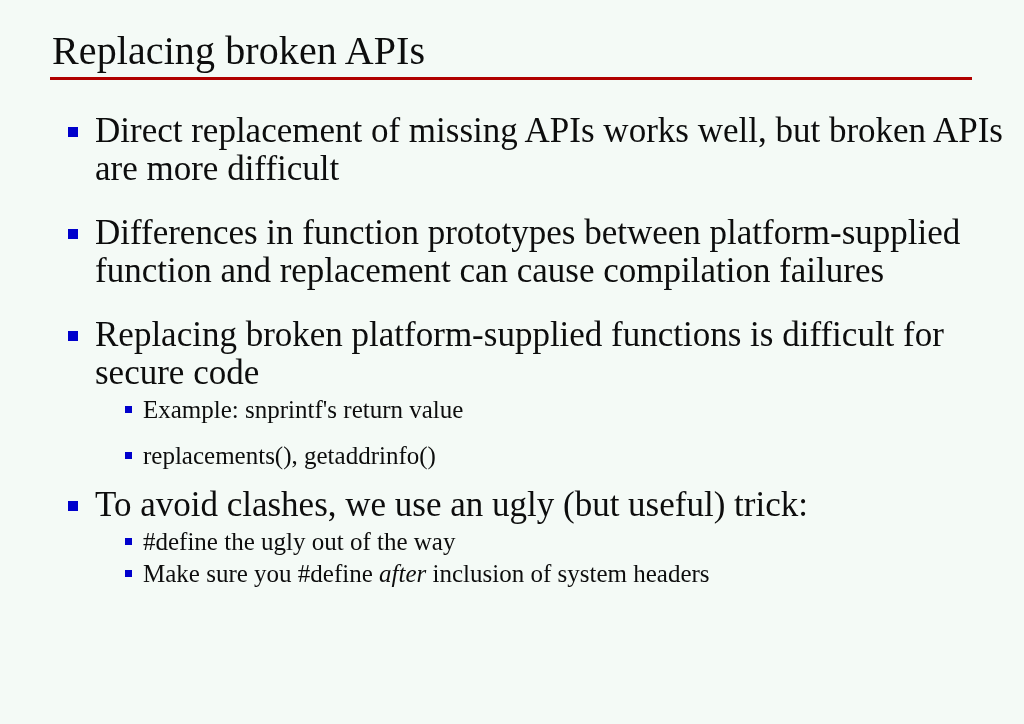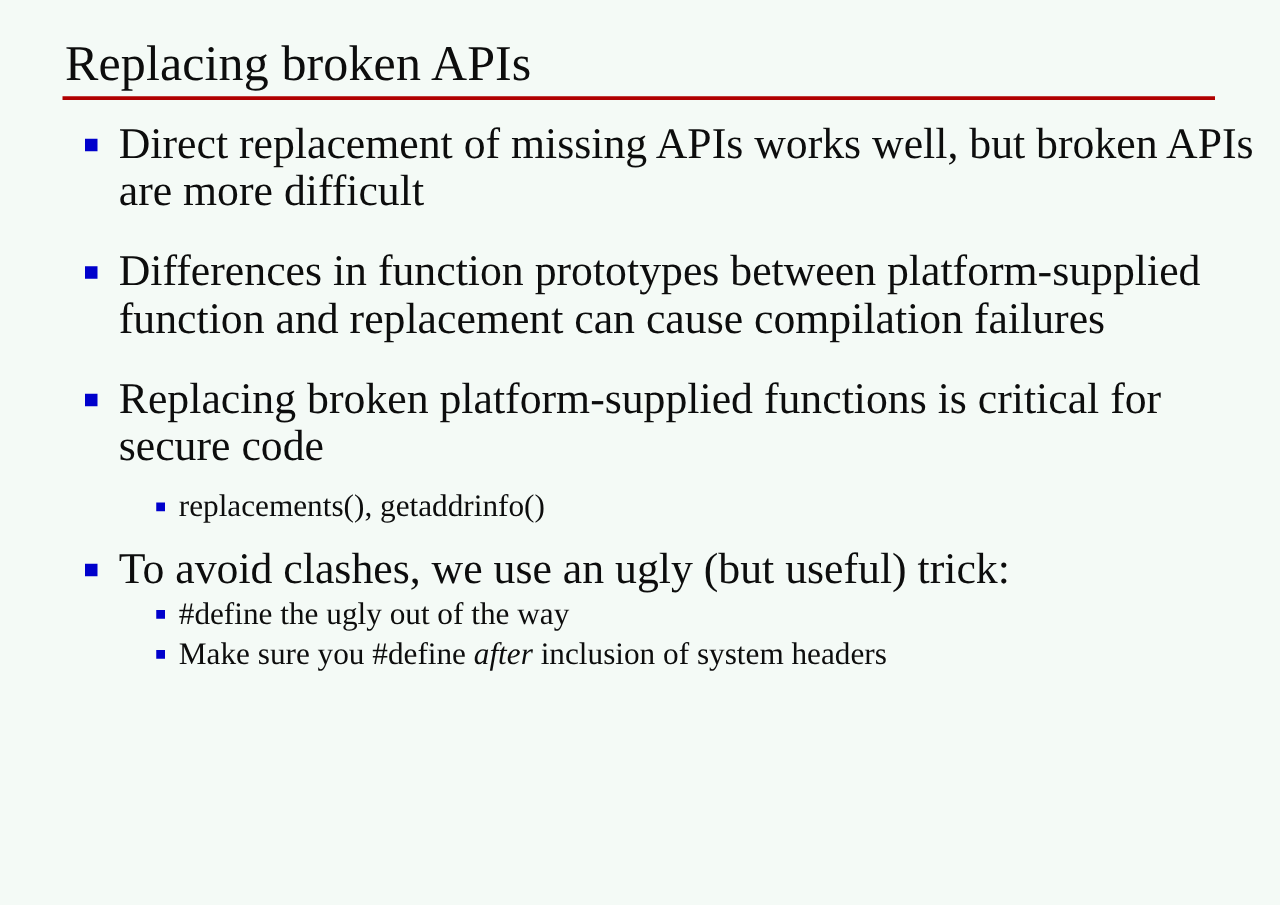--- a/index.html
+++ b/index.html
@@ -44,21 +44,21 @@
     height: 3px;
     background: #b00000;
     width: 922px;
     margin-top: 1px;
   }
 
   
   .body-block {
     position: absolute;
     left: 68px;
-    top: 96px;
+    top: 112px;
     width: 946px;
   }
 
   .group {
     margin-bottom: 26px;
   }
   .group.tight {
     margin-bottom: 14px;
   }
   .group:last-child {
@@ -135,21 +135,27 @@
     <div class="group">
       <div class="b1">
         <span class="marker"></span>
         <span class="text">Differences in function prototypes between platform-supplied function and replacement can cause compilation failures</span>
       </div>
     </div>
 
     <div class="group tight">
       <div class="b1">
         <span class="marker"></span>
-        <span class="text">Replacing broken platform-supplied functions is critical for secure code</span>
+        <span class="text">Replacing broken platform-supplied functions is difficult for secure code</span>
+      </div>
+      <div class="sublist">
+        <div class="b2">
+          <span class="marker"></span>
+          <span class="text">Example: snprintf's return value</span>
+        </div>
       </div>
     </div>
 
     <div class="group tight">
       <div class="sublist">
         <div class="b2">
           <span class="marker"></span>
           <span class="text">replacements(), getaddrinfo()</span>
         </div>
       </div>

